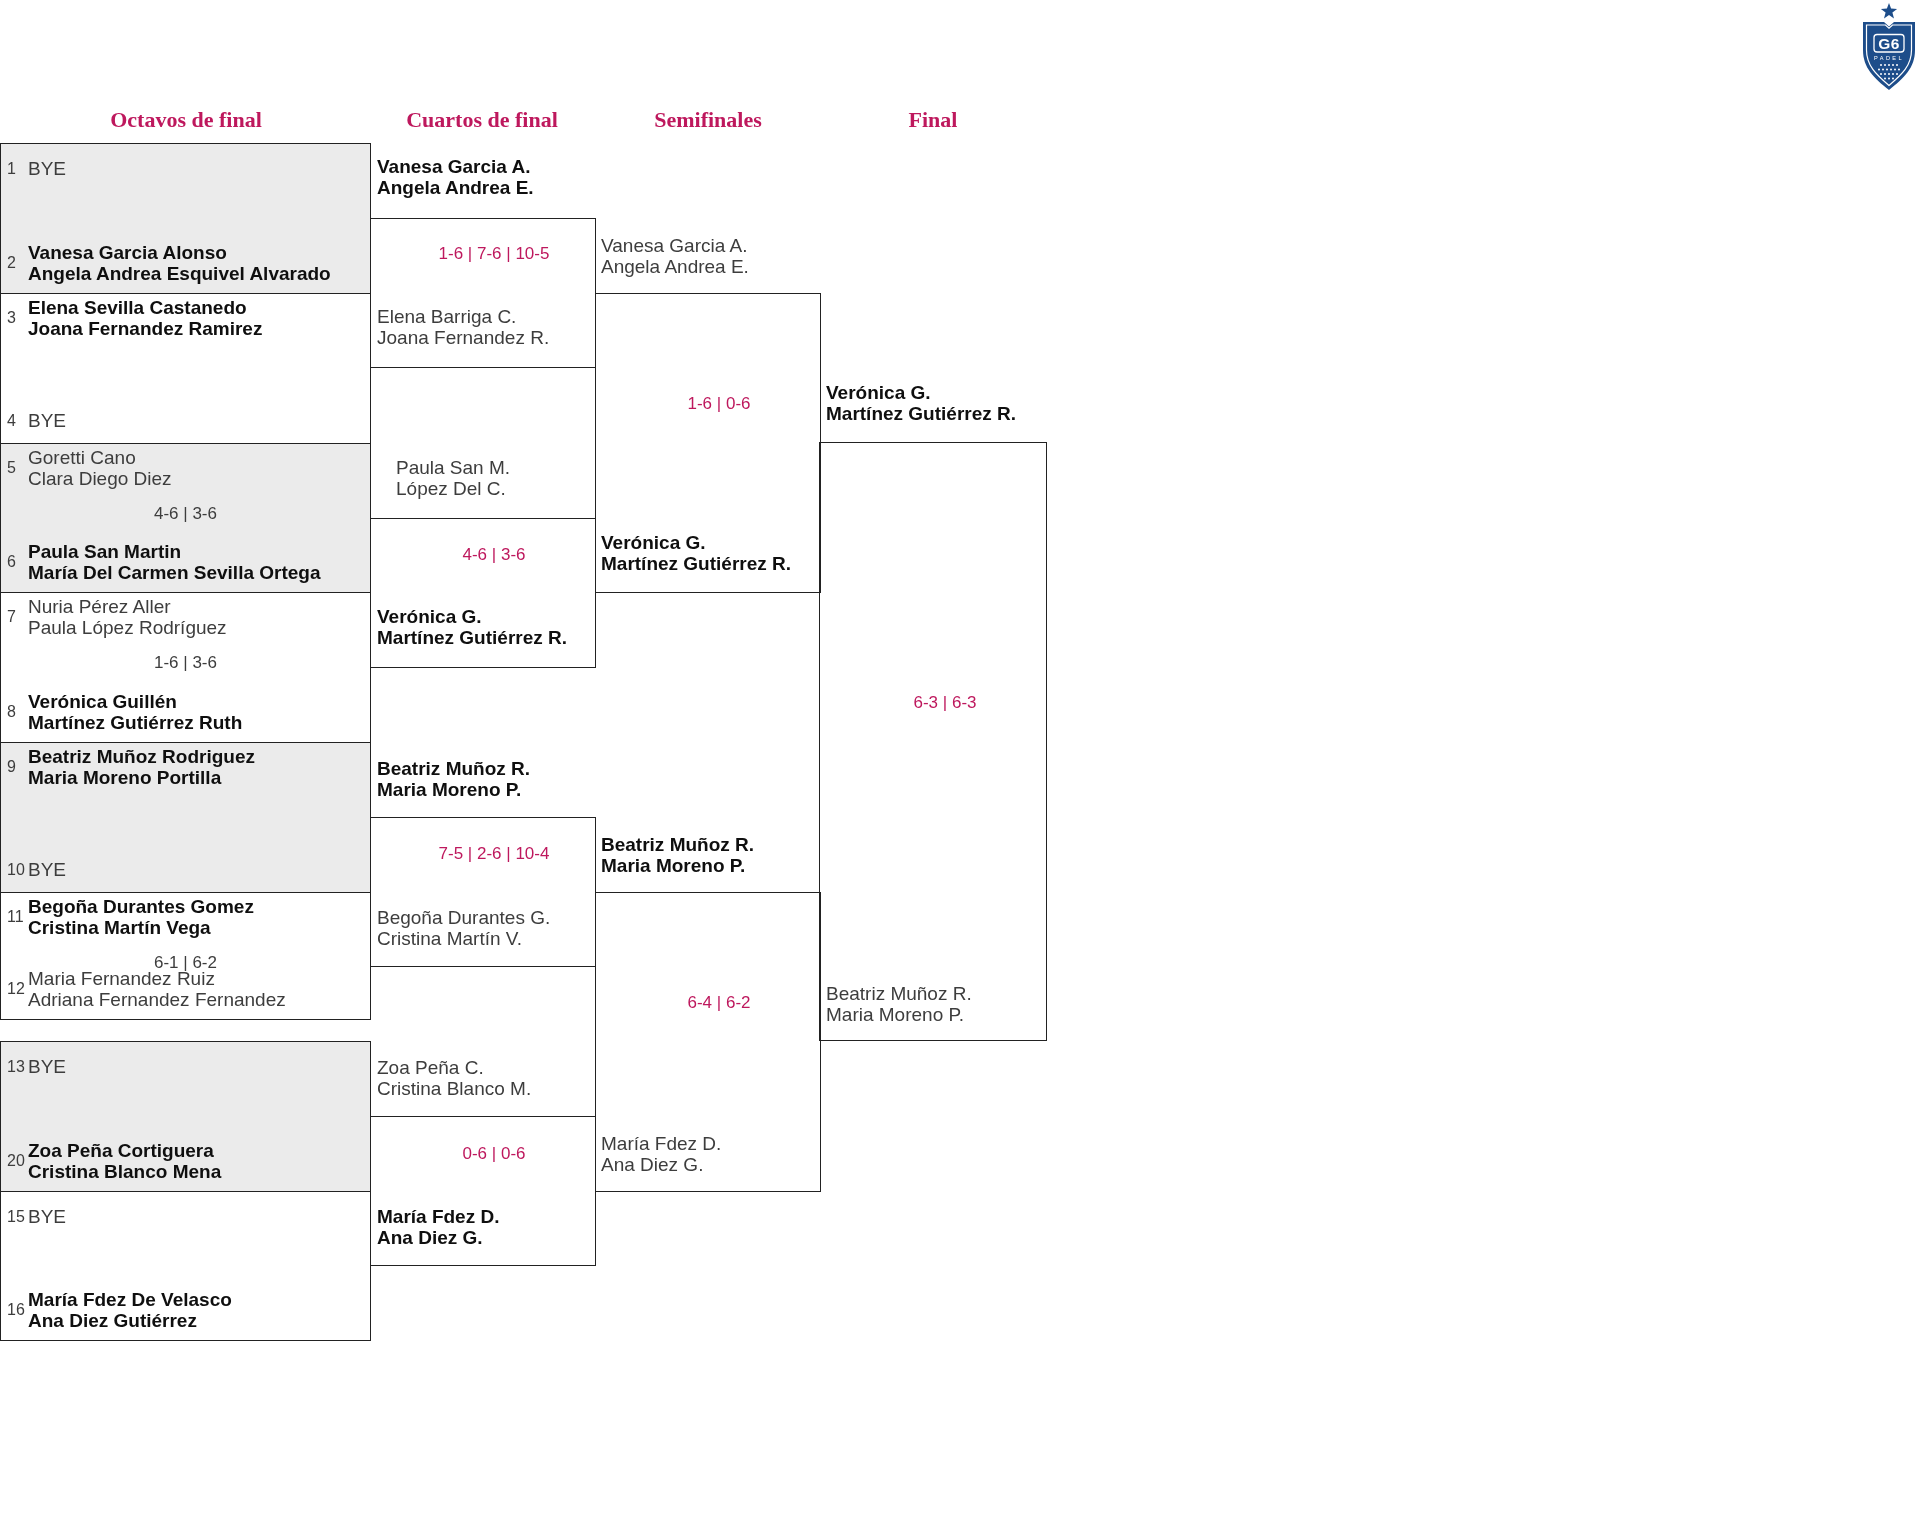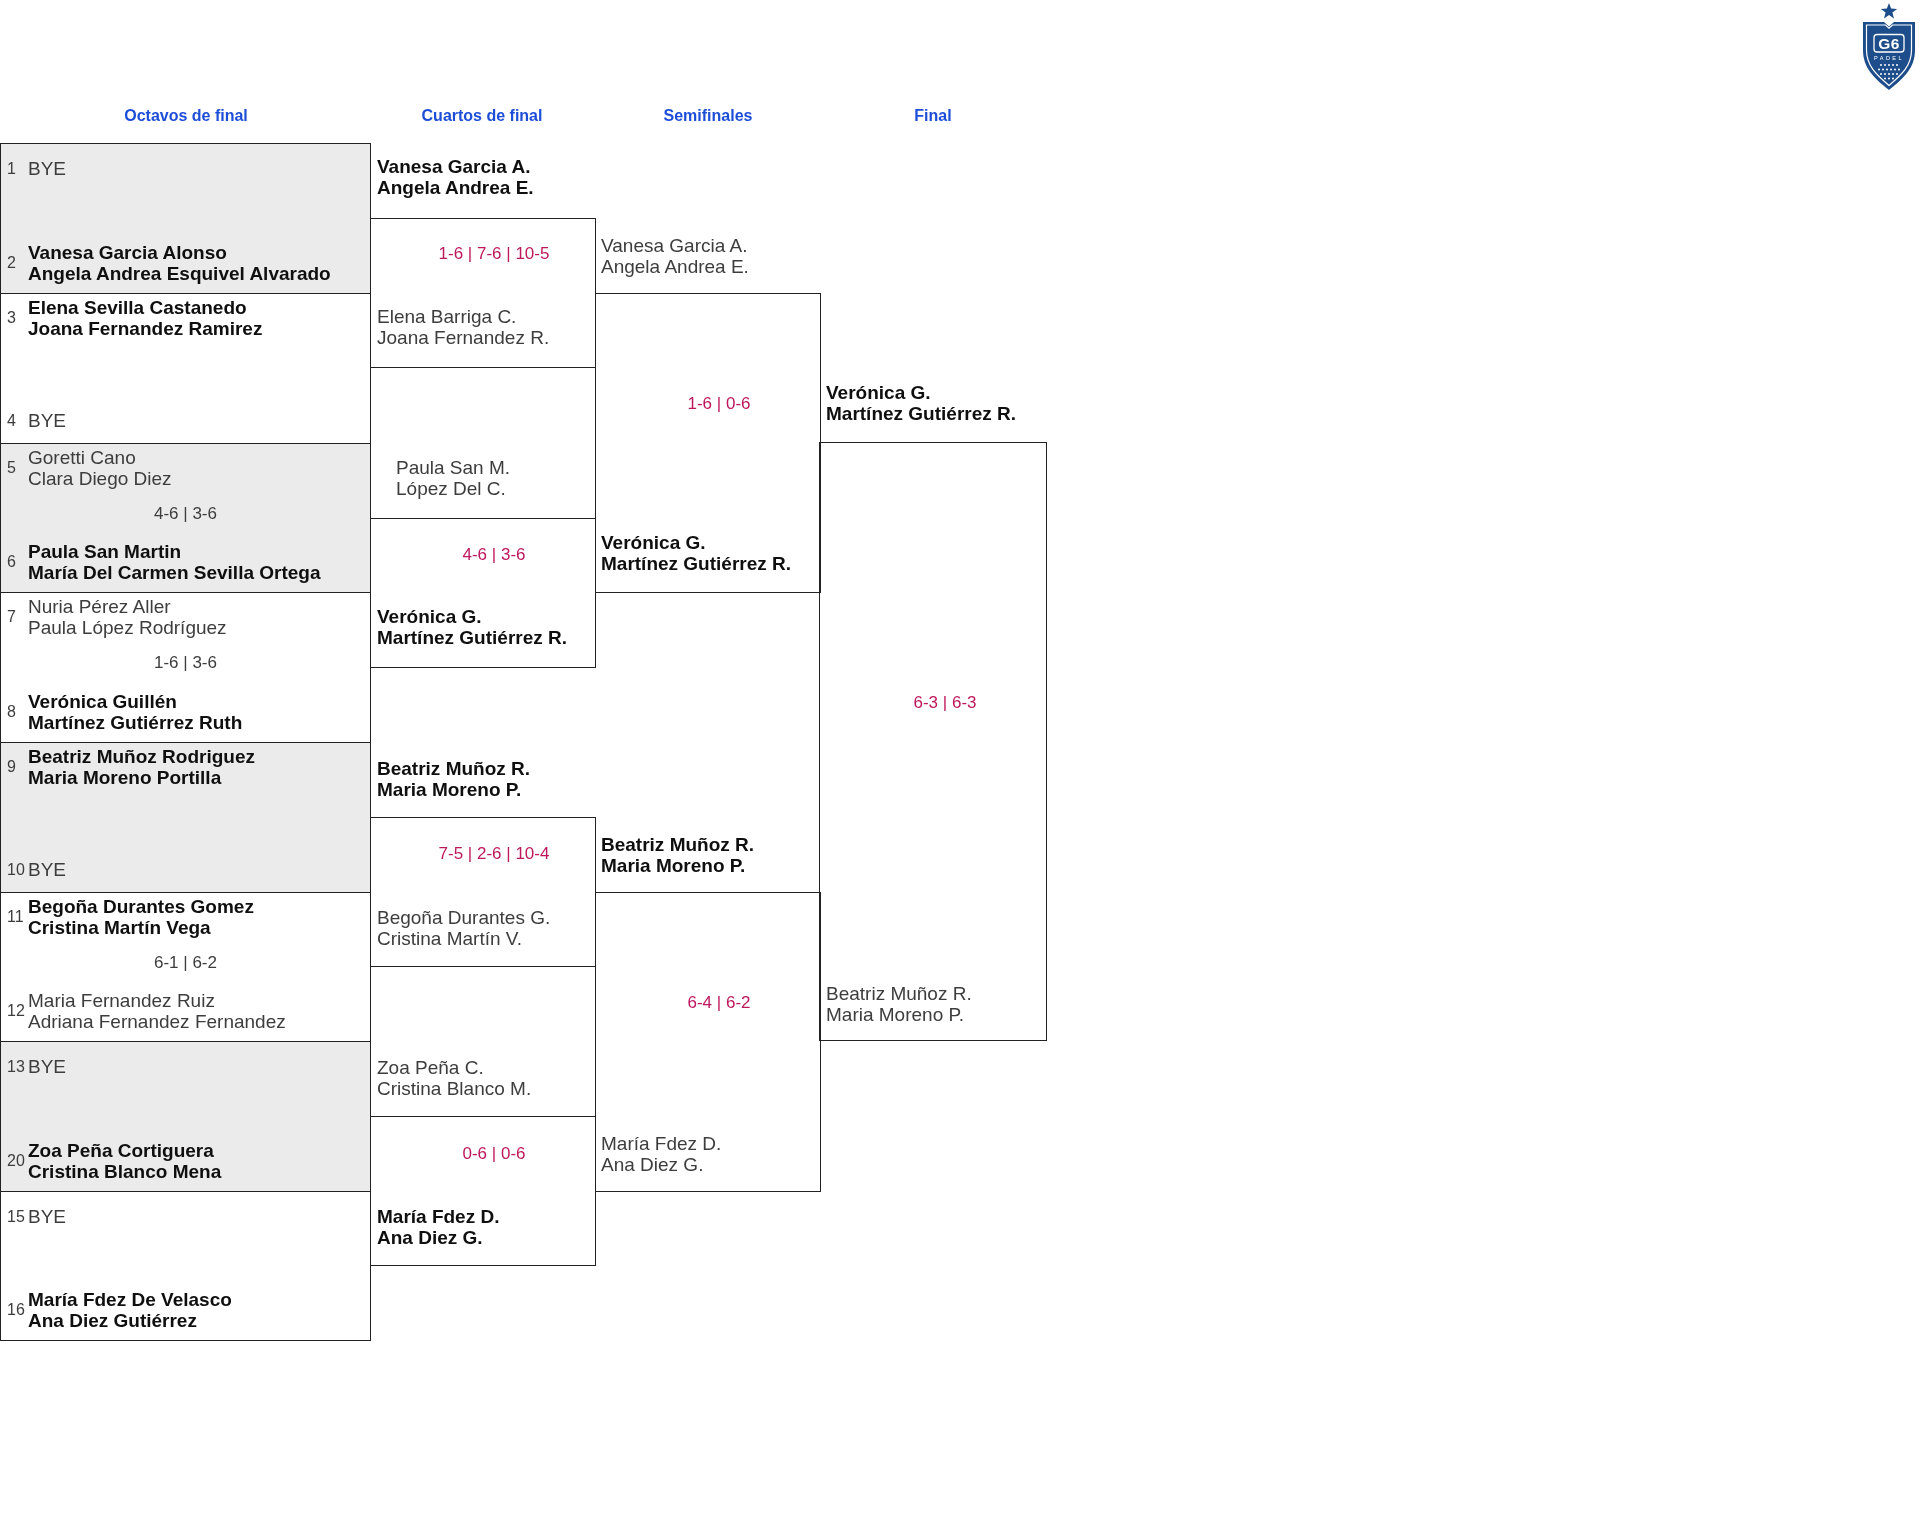--- a/index.html
+++ b/index.html
@@ -1,19 +1,19 @@
 <!DOCTYPE html>
 <html><head>
 <meta charset="utf-8">
 <style>
   html,body{margin:0;padding:0;background:#fff;}
   .page{position:relative;width:1920px;height:1525px;background:#ffffff;overflow:hidden;
         font-family:"Liberation Sans",sans-serif;color:#1a1a1a;}
   .title{position:absolute;top:3px;left:5px;font-size:30px;line-height:34px;font-weight:700;color:#161616;}
-  .colhead{position:absolute;top:107px;transform:translateX(-50%);font-size:16px;font-weight:700;color:#1d4ed8;white-space:nowrap;}
+  .colhead{position:absolute;top:107px;transform:translateX(-50%);font-size:22px;font-weight:700;color:#be185d;white-space:nowrap;font-family:Liberation Serif, serif;}
   
   .r16{position:absolute;left:0;width:371px;border:1px solid #222;box-sizing:border-box;background:#fff;}
   .r16.gray{background:#ebebeb;}
   .slot{position:absolute;left:6px;right:8px;display:flex;align-items:center;gap:2px;}
   .st{top:3px;}
   .st-bye{top:14px;}
   .sb{bottom:9px;}
   .sb-bye{bottom:12px;}
   .seed{flex:0 0 19px;width:19px;font-size:16px;color:#3d3d3d;}
   .names{font-size:19px;line-height:21px;color:#3d3d3d;}
@@ -144,21 +144,21 @@
       </div>
     </div>
     <div class="slot sb-bye" style="position:absolute">
       <span class="seed">10</span>
       <div class="names">
           <div>BYE</div>
         </div>
     </div>
   </div>
 
-  <div class="r16" style="top:892px;height:150px">
+  <div class="r16" style="top:892px;height:128px">
     <div class="slot st">
       <span class="seed">11</span>
       <div class="names bold">
         <div>Begoña Durantes Gomez</div>
           <div>Cristina Martín Vega</div>
       </div>
     </div>
     <div class="box-score">6-1 | 6-2</div>
     <div class="slot sb">
       <span class="seed">12</span>

